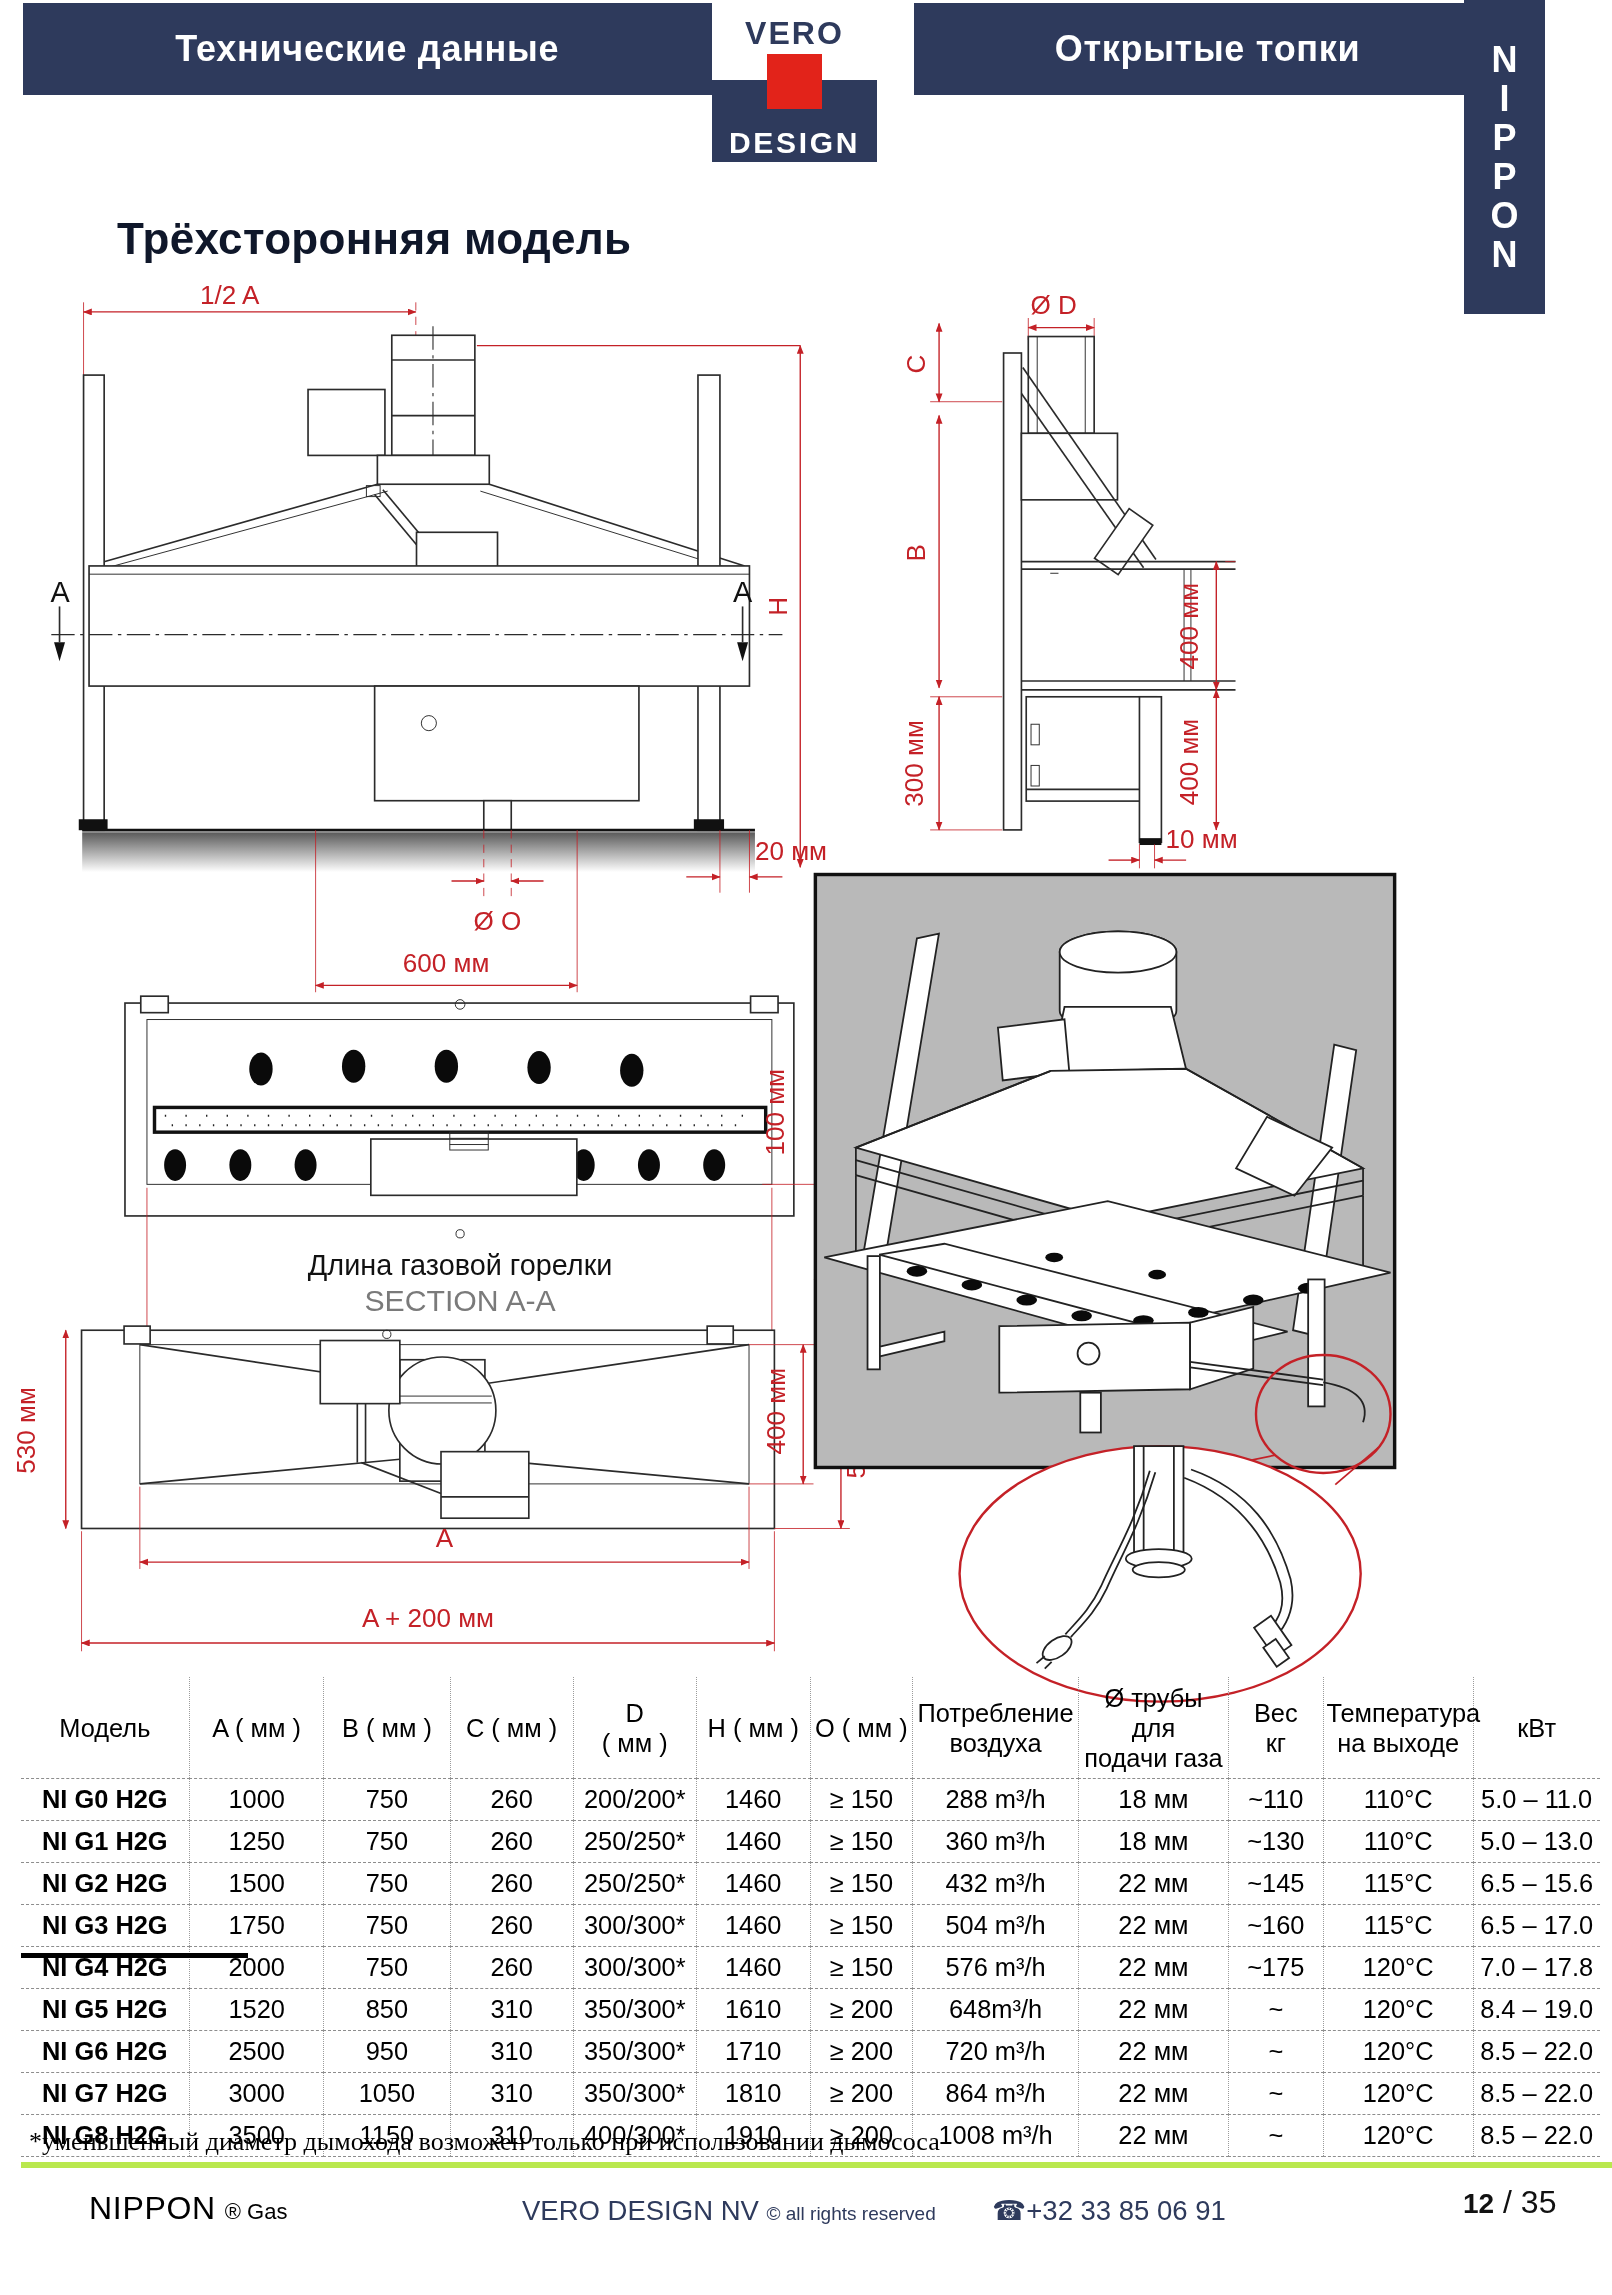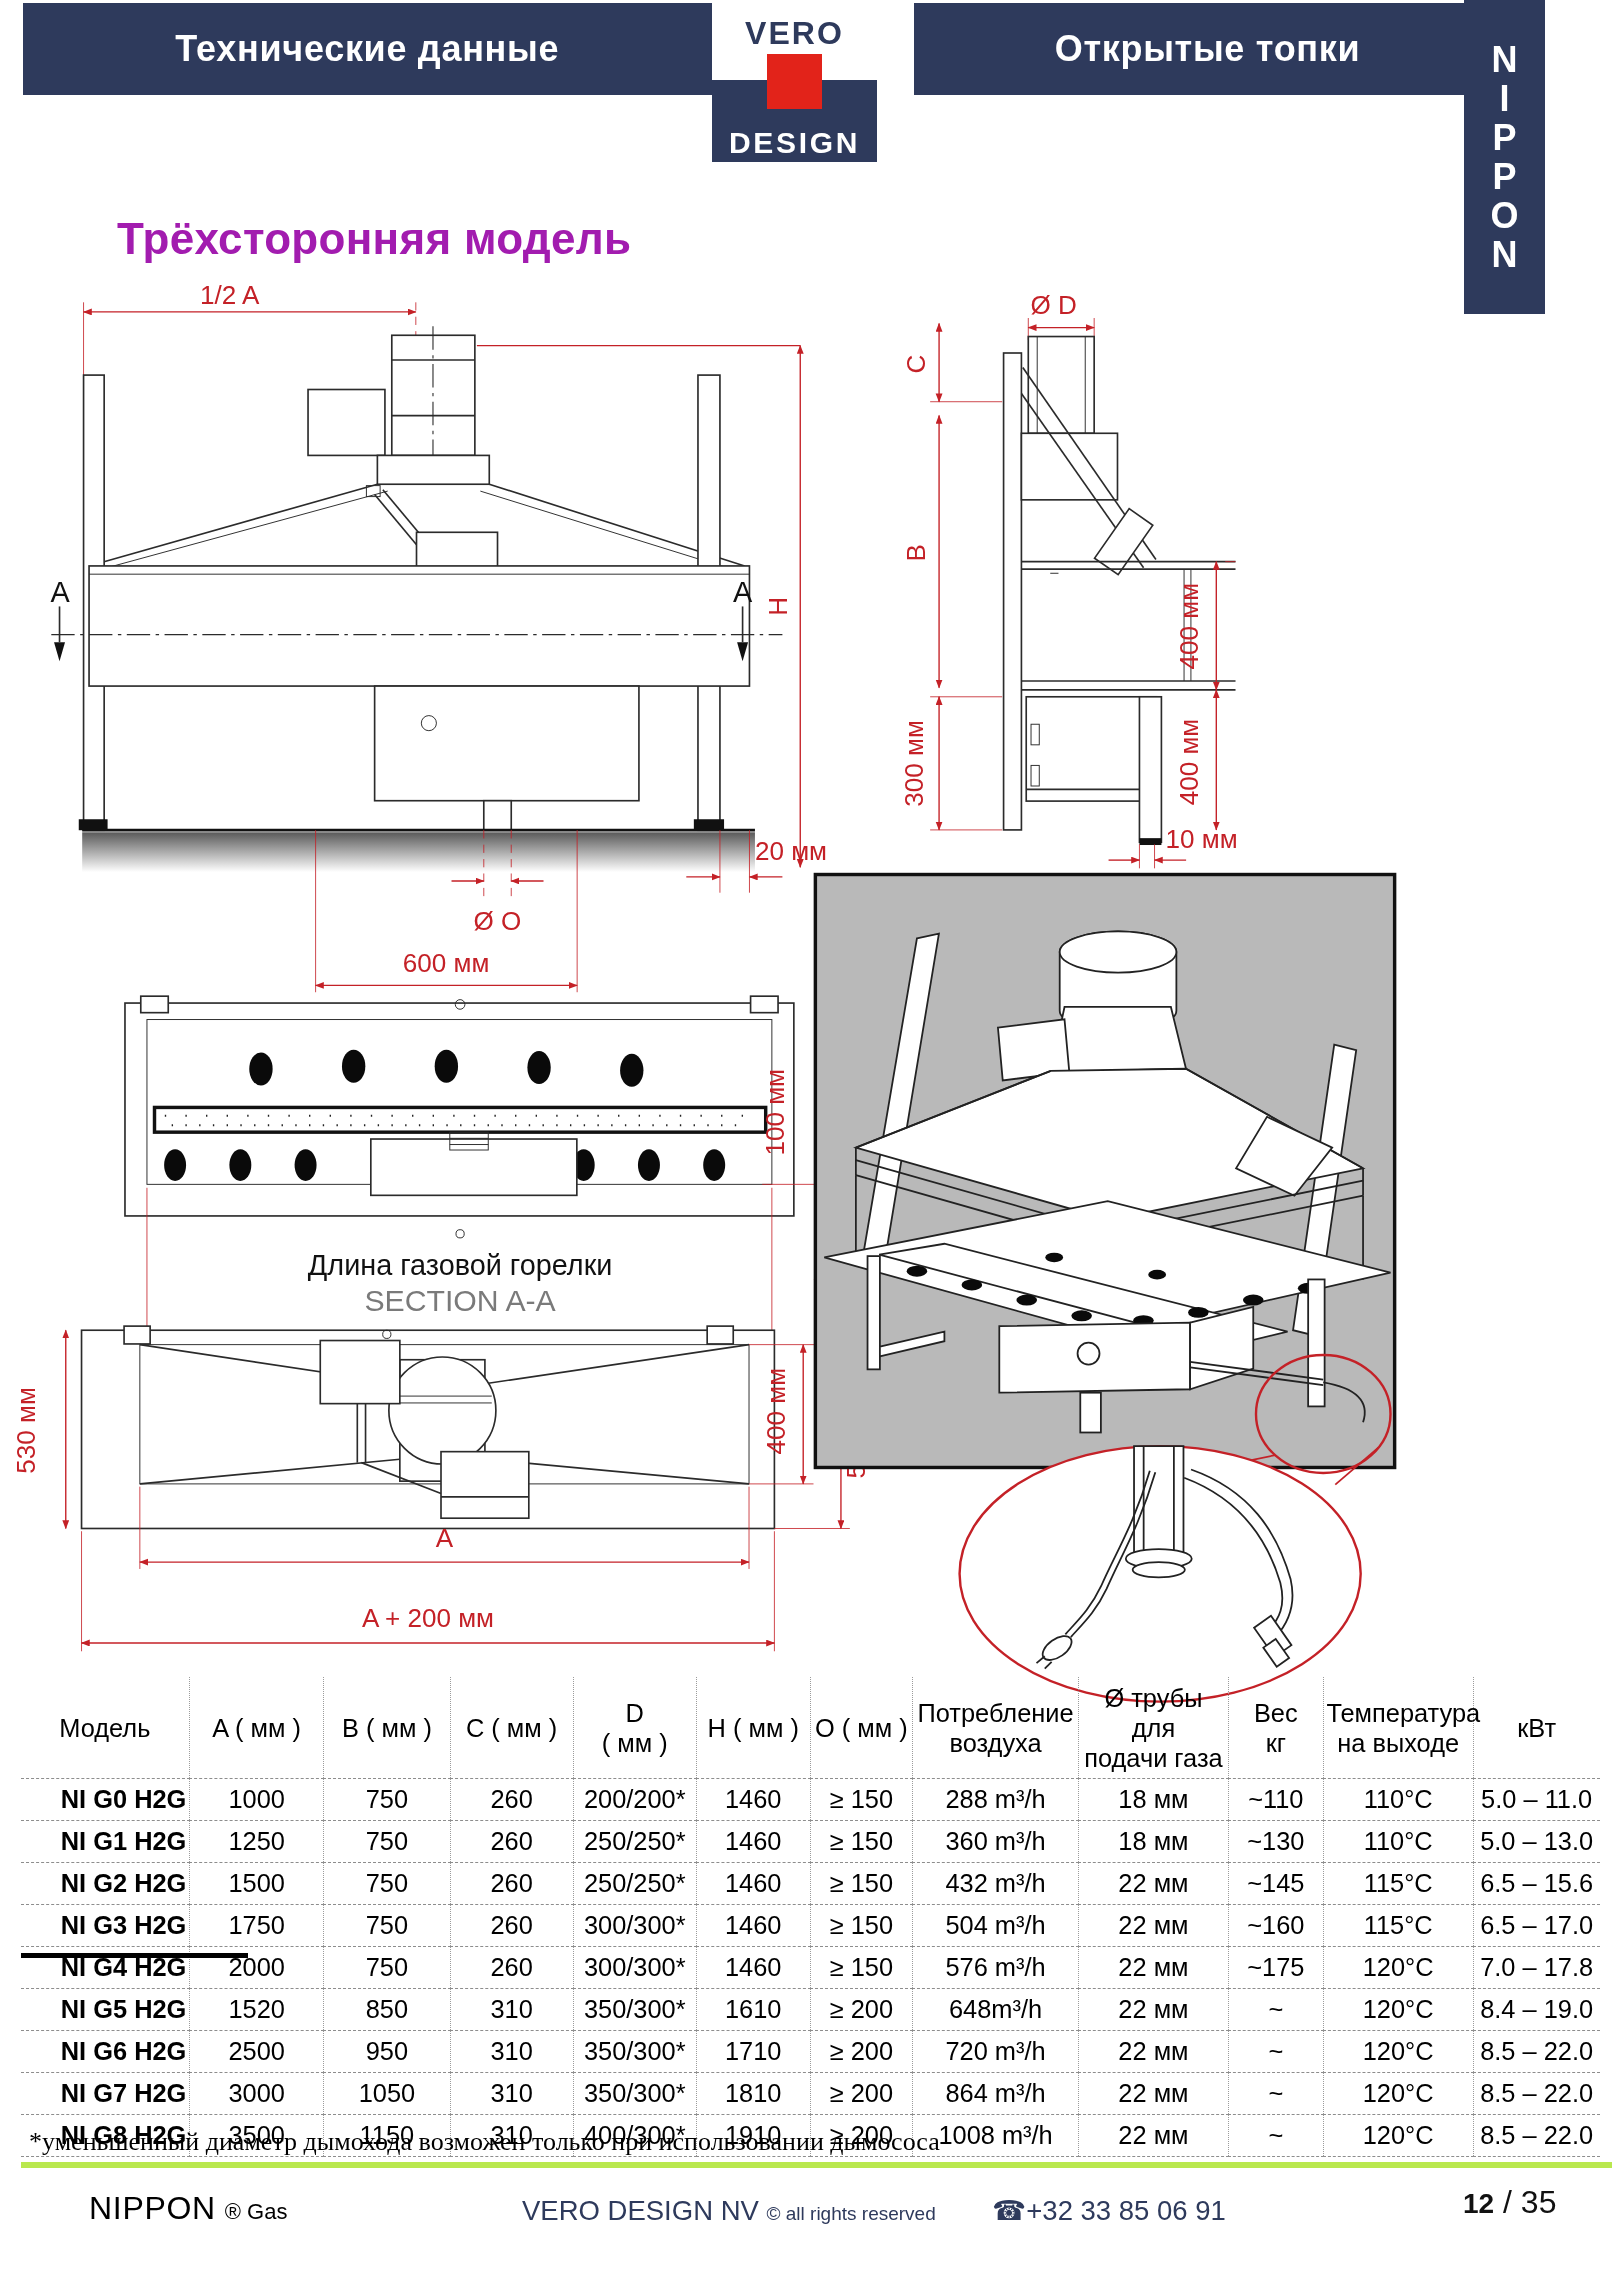--- a/index.html
+++ b/index.html
@@ -9,42 +9,42 @@
   
   .hbar{background:#2e3a5c;color:#fff;display:flex;align-items:center;justify-content:center;
         font-weight:bold;font-size:36px;letter-spacing:0.7px;}
   .logo-top{background:#fff;display:flex;align-items:flex-start;justify-content:center;
             color:#2e3a5c;font-weight:bold;font-size:32px;letter-spacing:2.1px;padding-top:15px;box-sizing:border-box;}
   .logo-bot{background:#2e3a5c;display:flex;align-items:flex-end;justify-content:center;
             color:#fff;font-weight:bold;font-size:30px;letter-spacing:2.7px;padding-bottom:2px;box-sizing:border-box;}
   .logo-sq{background:#e2231a;}
   .nippon{background:#2e3a5c;color:#fff;font-weight:bold;font-size:36px;
           display:flex;flex-direction:column;align-items:center;padding-top:40px;box-sizing:border-box;line-height:39px;}
-  .title{font-size:44px;font-weight:bold;color:#a21caf;letter-spacing:0.3px;}
+  .title{font-size:44px;font-weight:bold;color:#0f172a;letter-spacing:0.3px;}
   
   svg{position:absolute;overflow:visible;}
   .ln{stroke:#2b2b2b;stroke-width:2.4;fill:none;}
   .lt{stroke:#2b2b2b;stroke-width:1.4;fill:none;}
   .wh{fill:#fff;stroke:#2b2b2b;stroke-width:2.4;}
   .rd{stroke:#c42127;stroke-width:2;fill:none;}
   .rdt{stroke:#c42127;stroke-width:1.2;fill:none;}
   .rt{fill:#c42127;font-size:38px;font-family:"Liberation Sans",sans-serif;}
   .bt{fill:#111;font-size:42px;font-family:"Liberation Sans",sans-serif;}
   .gt{fill:#7a7a7a;font-size:44px;font-family:"Liberation Sans",sans-serif;}
   .hole{fill:#0a0a0a;stroke:none;}
   .dsh{stroke-dasharray:12 9;}
   .cline{stroke:#2b2b2b;stroke-width:1.6;fill:none;stroke-dasharray:34 8 5 8;}
   
   table.spec{border-collapse:collapse;table-layout:fixed;width:1579px;font-size:25.4px;color:#000;}
   table.spec th{font-weight:normal;white-space:pre-line;vertical-align:middle;padding:5.5px 2.7px;line-height:30px;}
   table.spec td{text-align:center;vertical-align:middle;height:41px;padding:0 2.7px;}
   table.spec td+td, table.spec th+th{border-left:1.4px dotted #9b9b9b;}
   table.spec tbody tr{border-top:1.4px dashed #8d8d8d;}
   table.spec tbody{border-bottom:1.4px dashed #8d8d8d;}
-  table.spec .model-cell{font-weight:bold;text-align:right;}
+  table.spec .model-cell{font-weight:bold;}
   .dbl{border-top:3.4px solid #000;border-bottom:2.1px solid #000;height:2.7px;box-sizing:border-box;}
   .footnote{font-size:26px;color:#000;}
   .gline{background:#b9e84e;}
   .ft{color:#2e3a5c;}
 </style>
 </head>
 <body>
 
 <div class="abs hbar" style="left:22.7px;top:2.7px;width:689px;height:92px;">
   <span>Технические данные</span>

